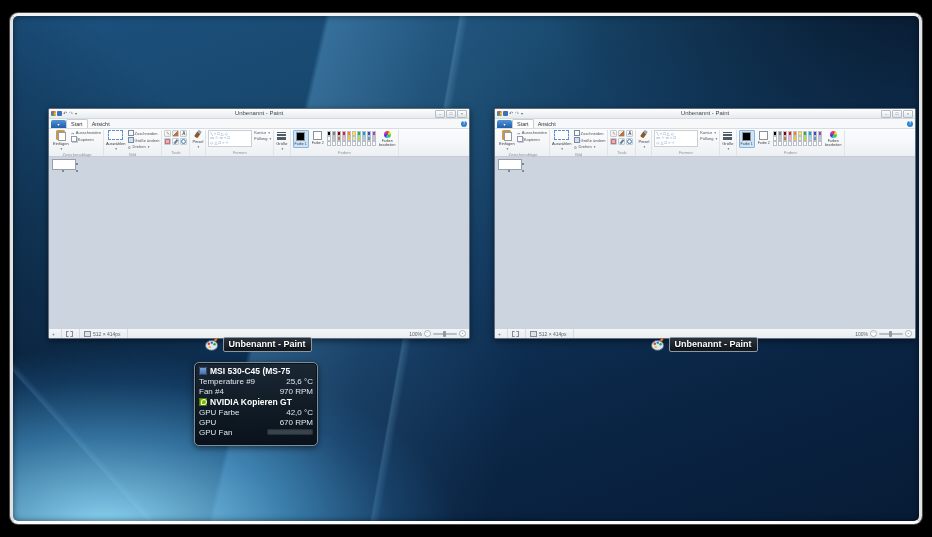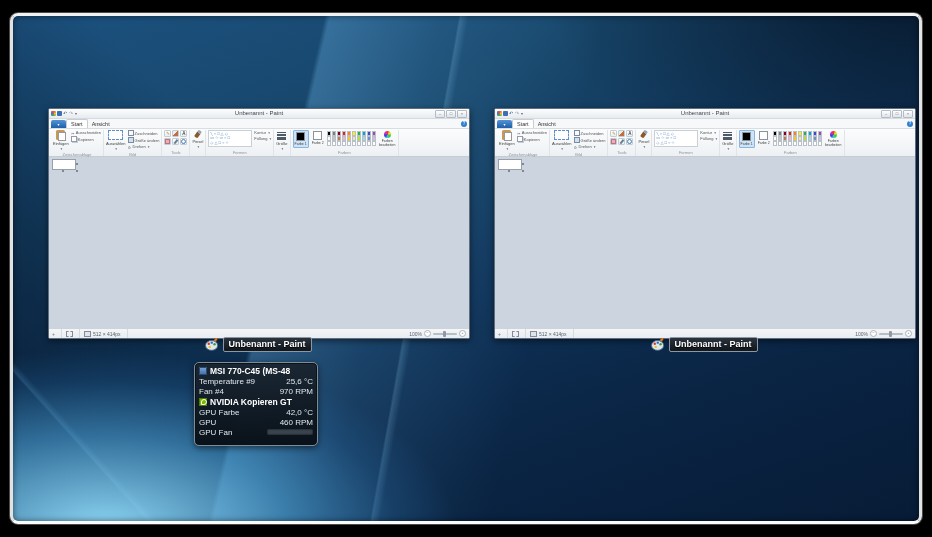--- a/index.html
+++ b/index.html
@@ -556,41 +556,41 @@
     <circle cx="7.2" cy="5" r="1.3" fill="#2f6fc2"></circle>
     <circle cx="10.2" cy="6.8" r="1.3" fill="#3a9a3f"></circle>
     <circle cx="5" cy="9.6" r="1.3" fill="#f0c030"></circle>
   </svg>
   <span class="plabel-box">Unbenannt - Paint</span>
 </div>
 
   <div class="gadget">
     <div class="g-header">
       <span class="g-icon mb-icon"></span>
-      <span>MSI 770-C45 (MS-48</span>
+      <span>MSI 530-C45 (MS-75</span>
     </div>
     <div class="g-row">
       <span>Temperature #9</span>
       <span class="g-value">25,6 °C</span>
     </div>
     <div class="g-row">
       <span>Fan #4</span>
       <span class="g-value">970 RPM</span>
     </div>
     <div class="g-header">
       <span class="g-icon nv-icon"></span>
       <span>NVIDIA Kopieren GT</span>
     </div>
     <div class="g-row">
       <span>GPU Farbe</span>
       <span class="g-value">42,0 °C</span>
     </div>
     <div class="g-row">
       <span>GPU</span>
-      <span class="g-value">460 RPM</span>
+      <span class="g-value">670 RPM</span>
     </div>
     <div class="g-row">
       <span>GPU Fan</span>
       <span class="g-bar">
         <span class="g-bar-fill" style="width: 38%;"></span>
       </span>
     </div>
   </div>
 
 </div>

